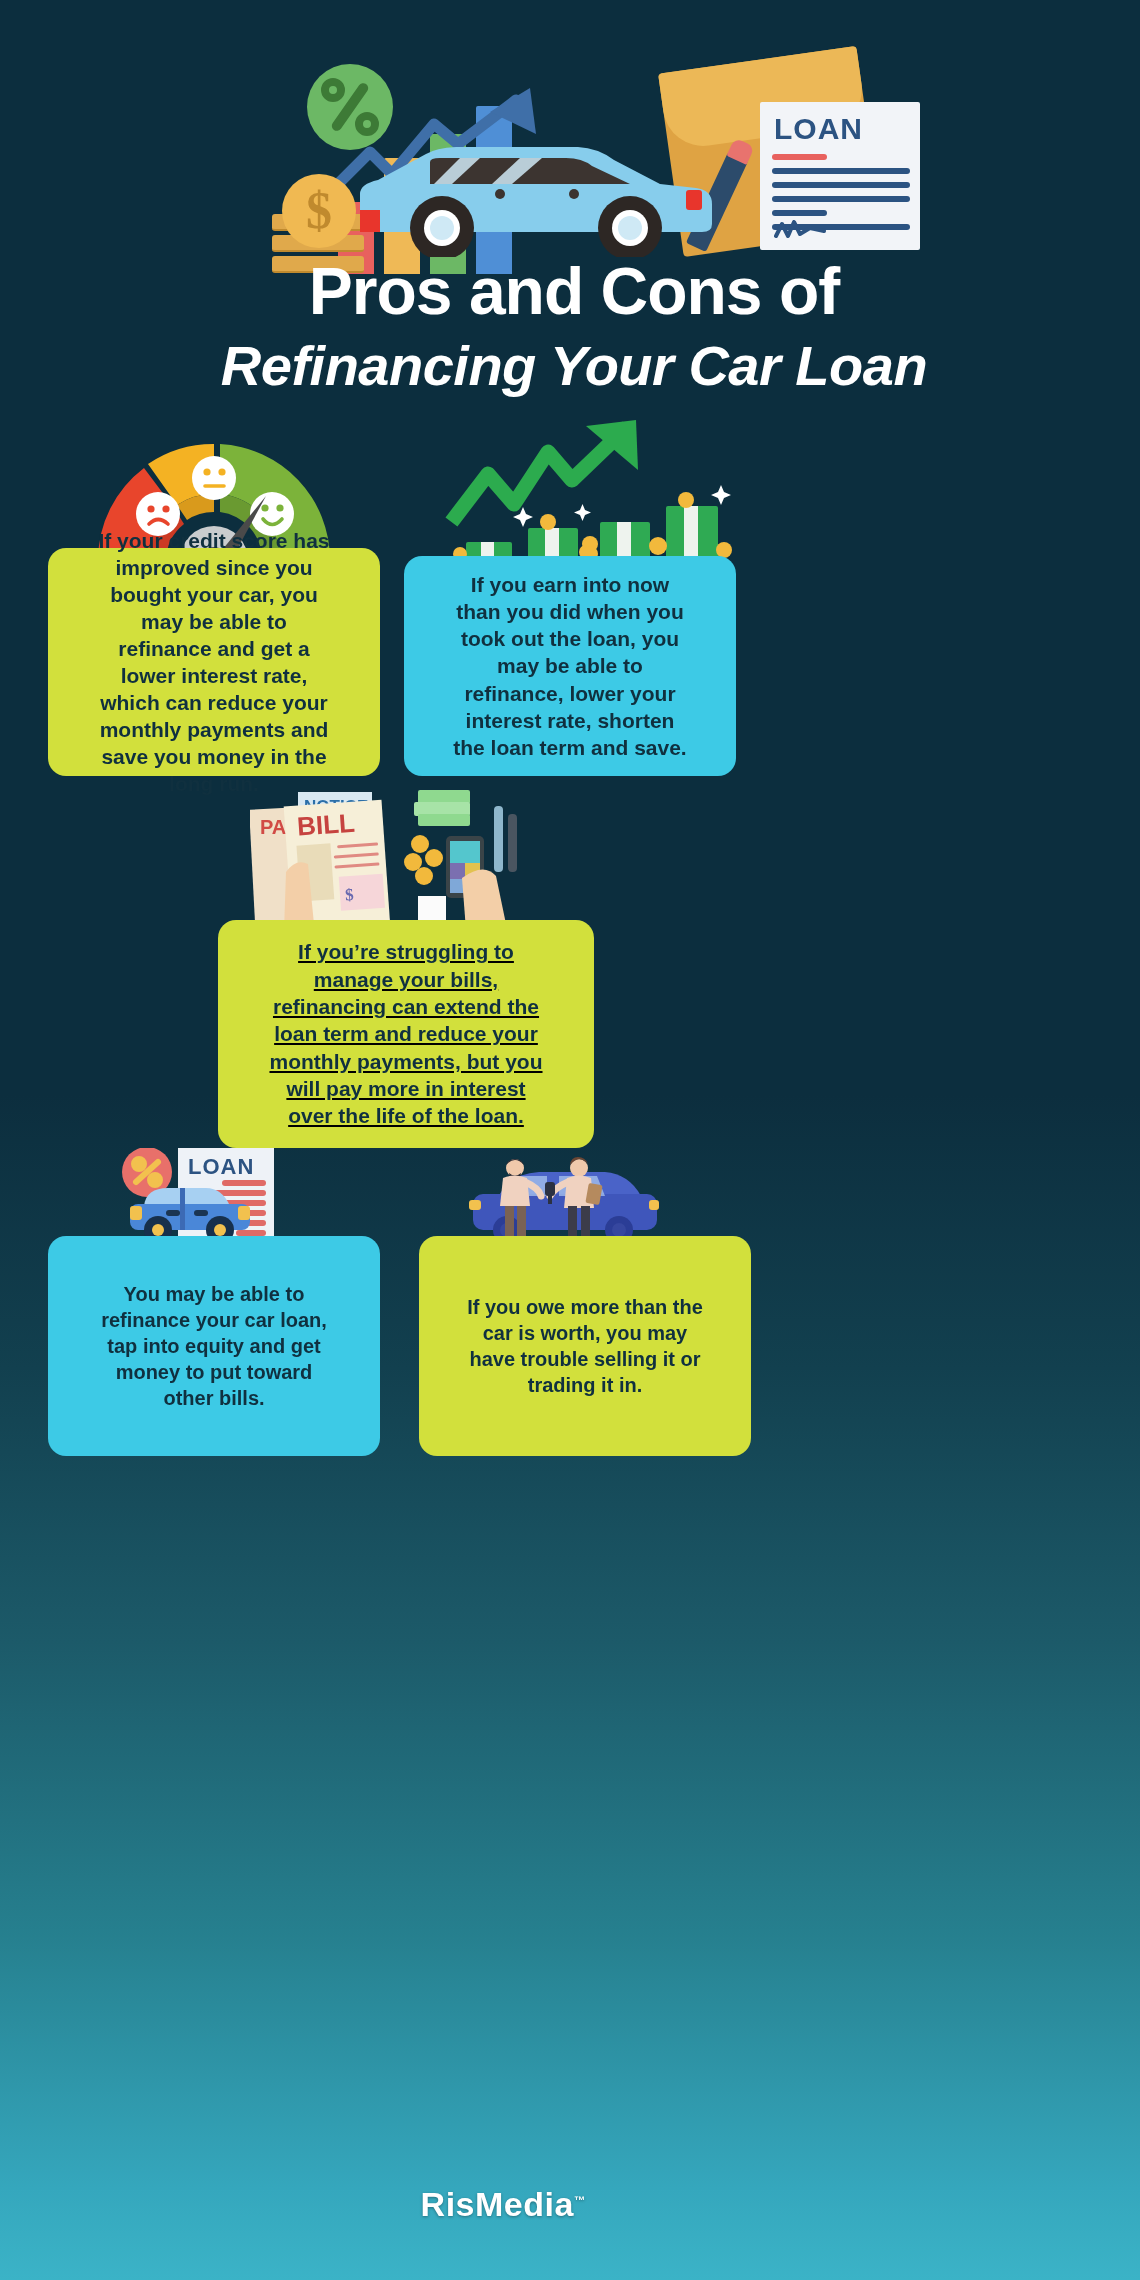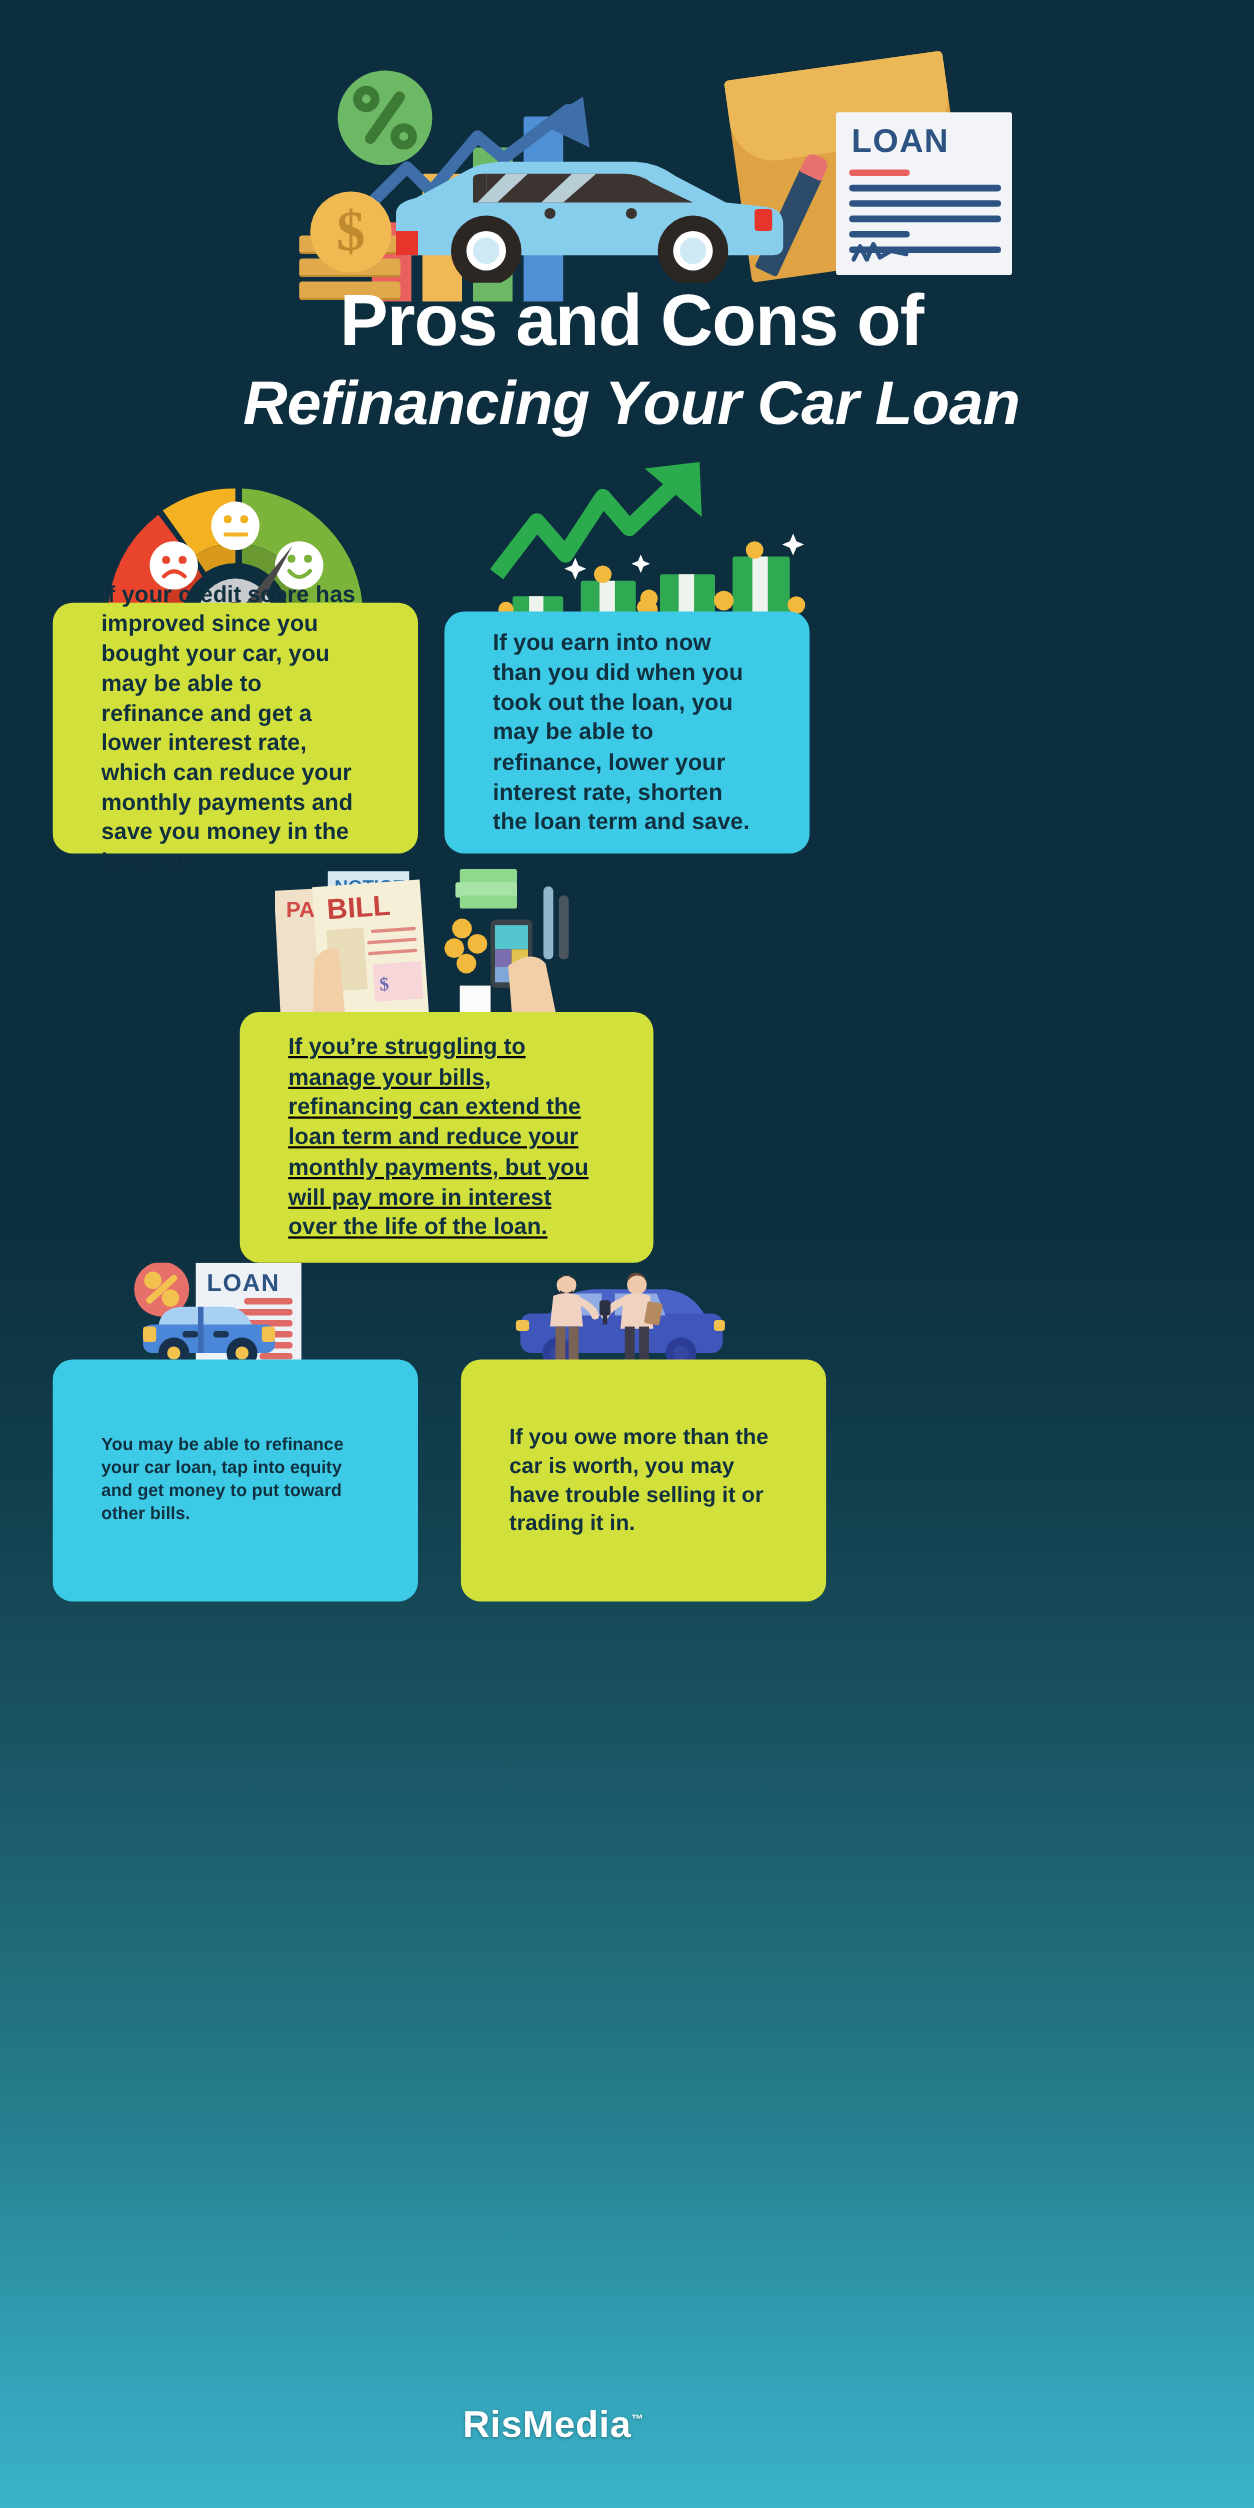--- a/index.html
+++ b/index.html
@@ -106,35 +106,35 @@
     letter-spacing:-0.5px; line-height:1.05; margin-top:12px;
     font-family:"Liberation Sans", sans-serif;
   }
 
   
   .card {
     position:absolute; border-radius:18px;
     display:flex; align-items:center; justify-content:center;
   }
   .card p {
-    color:#10303f; font-weight:bold; 
+    color:#10303f; font-weight:bold; text-align:center;
     font-family:"Liberation Sans", sans-serif;
     padding:0 44px;
   }
   .card.green  { background:#d2e03c; }
   .card.blue   { background:#3dcae6; }
 
   #card1 { left:48px;  top:548px;  width:332px; height:228px; }
   #card1 p { font-size:21px; line-height:1.29; }
   #card2 { left:404px; top:556px; width:332px; height:220px; }
   #card2 p { font-size:21px; line-height:1.29; }
   #card3 { left:218px; top:920px; width:376px; height:228px;text-decoration:underline; }
   #card3 p { font-size:21px; line-height:1.30; }
   #card4 { left:48px;  top:1236px; width:332px; height:220px; }
-  #card4 p { font-size:16px; line-height:1.30; }
+  #card4 p { font-size:20px; line-height:1.30; }
   #card5 { left:419px; top:1236px; width:332px; height:220px; }
   #card5 p { font-size:20px; line-height:1.30; }
 
   
   .gauge { position:absolute; left:88px; top:420px; width:252px; height:150px; }
 
   
   .growth { position:absolute; left:440px; top:418px; width:300px; height:150px; }
 
   

